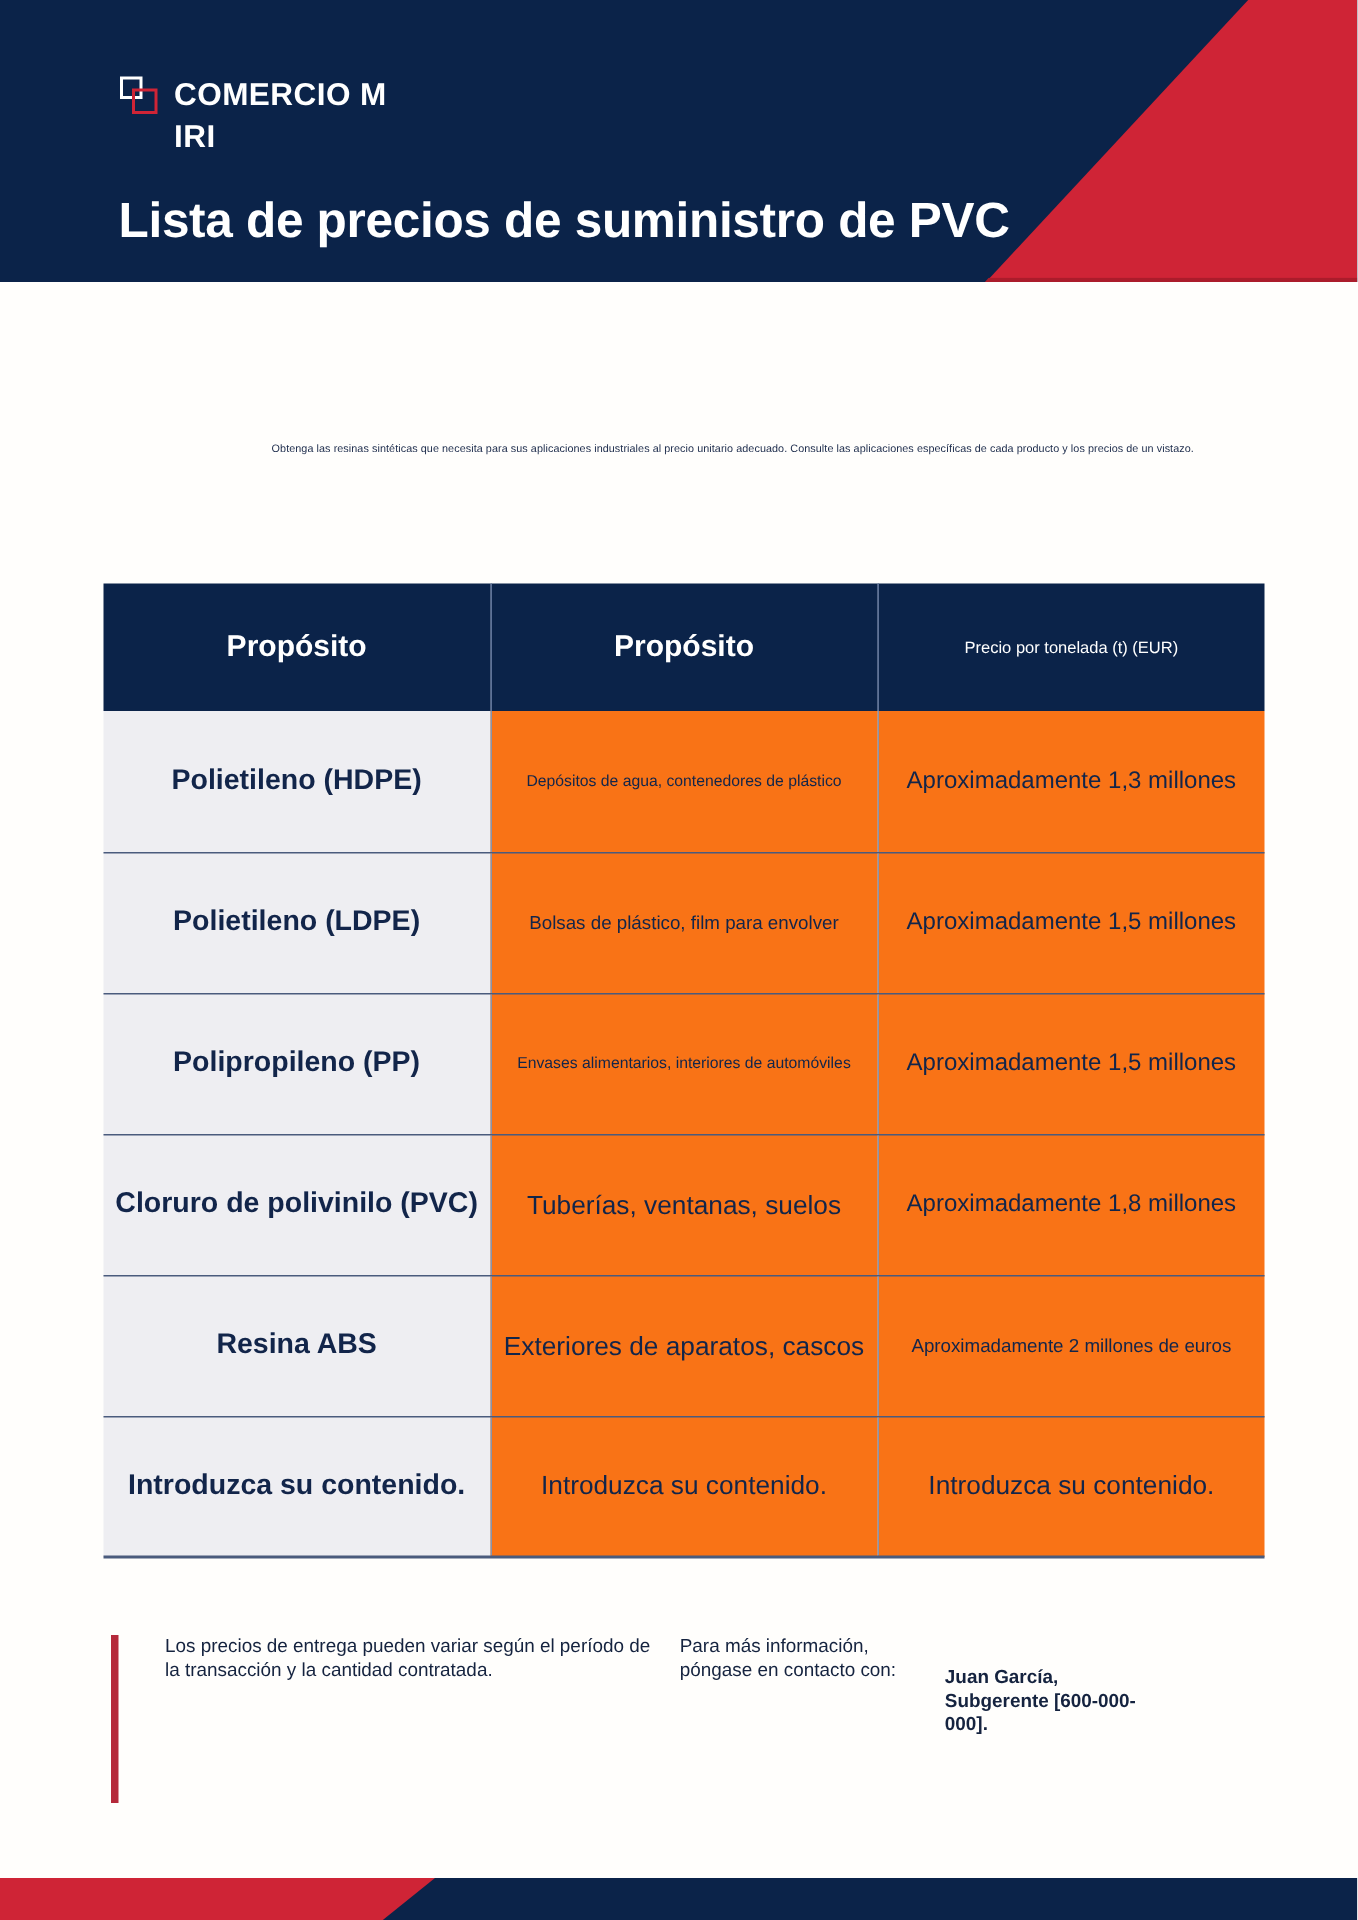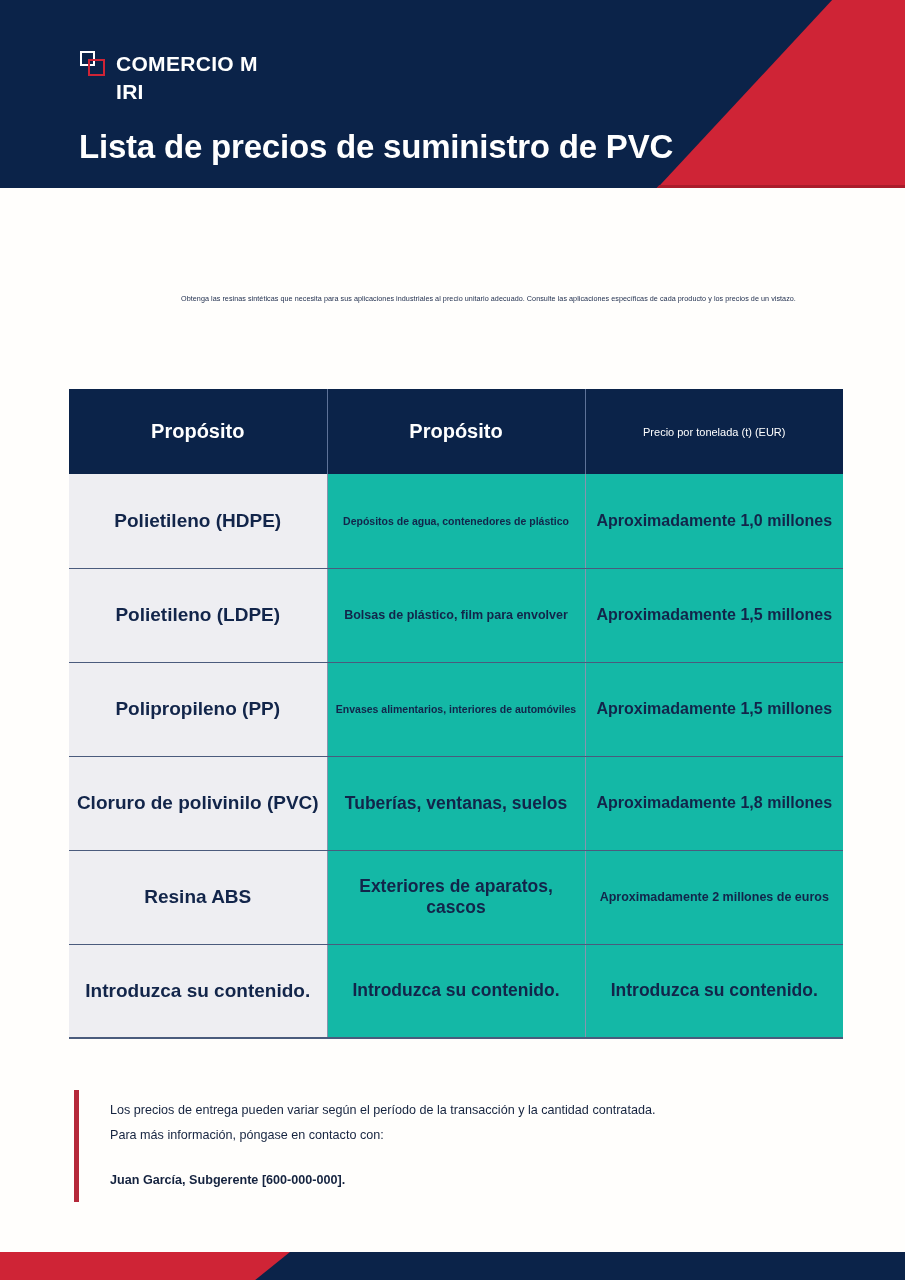--- a/index.html
+++ b/index.html
@@ -137,23 +137,22 @@
   table.pricing thead th.price-h { font-size: 11px; font-weight: normal; }
 
   table.pricing tbody td {
     height: 94px;
     vertical-align: middle;
     text-align: center;
     border-bottom: 1px solid #4a5b7d;
     border-right: 1px solid #8794ad;
     padding: 0 7px;
     box-sizing: border-box;
-    background: #14b8a6;
+    background: #f97316;
     color: #12254a;
-    font-weight: bold;
   }
   table.pricing tbody td:last-child { border-right: none; }
   table.pricing tbody td.col-name {
     background: #eeeef2;
     font-weight: bold;
     font-size: 19px;
     color: #12254a;
   }
   table.pricing tbody tr:last-child td { border-bottom: 2px solid #4a5b7d; }
 
@@ -168,21 +167,21 @@
   .footnote {
     position: absolute;
     left: 74px;
     top: 1090px;
     width: 700px;
     height: 112px;
     border-left: 5px solid #b5293a;
     box-sizing: border-box;
     padding-left: 31px;
     display: flex;
-    flex-direction: column;
+    flex-direction: row;
     justify-content: center;
     gap: 9px;
   }
   .footnote-line {
     font-size: 12.6px;
     color: #15233f;
     line-height: 1.25;
   }
   .footnote-line.strong { font-weight: bold; margin-top: 21px; }
 
@@ -240,21 +239,21 @@
       <tr>
         <th>Propósito</th>
         <th>Propósito</th>
         <th class="price-h">Precio por tonelada (t) (EUR)</th>
       </tr>
     </thead>
     <tbody>
       <tr>
         <td class="col-name fs-name-md">Polietileno (HDPE)</td>
         <td class="fs-xs">Depósitos de agua, contenedores de plástico</td>
-        <td class="fs-md">Aproximadamente 1,0 millones</td>
+        <td class="fs-md">Aproximadamente 1,3 millones</td>
       </tr>
       <tr>
         <td class="col-name fs-name-md">Polietileno (LDPE)</td>
         <td class="fs-sm">Bolsas de plástico, film para envolver</td>
         <td class="fs-md">Aproximadamente 1,5 millones</td>
       </tr>
       <tr>
         <td class="col-name fs-name-md">Polipropileno (PP)</td>
         <td class="fs-xs">Envases alimentarios, interiores de automóviles</td>
         <td class="fs-md">Aproximadamente 1,5 millones</td>

